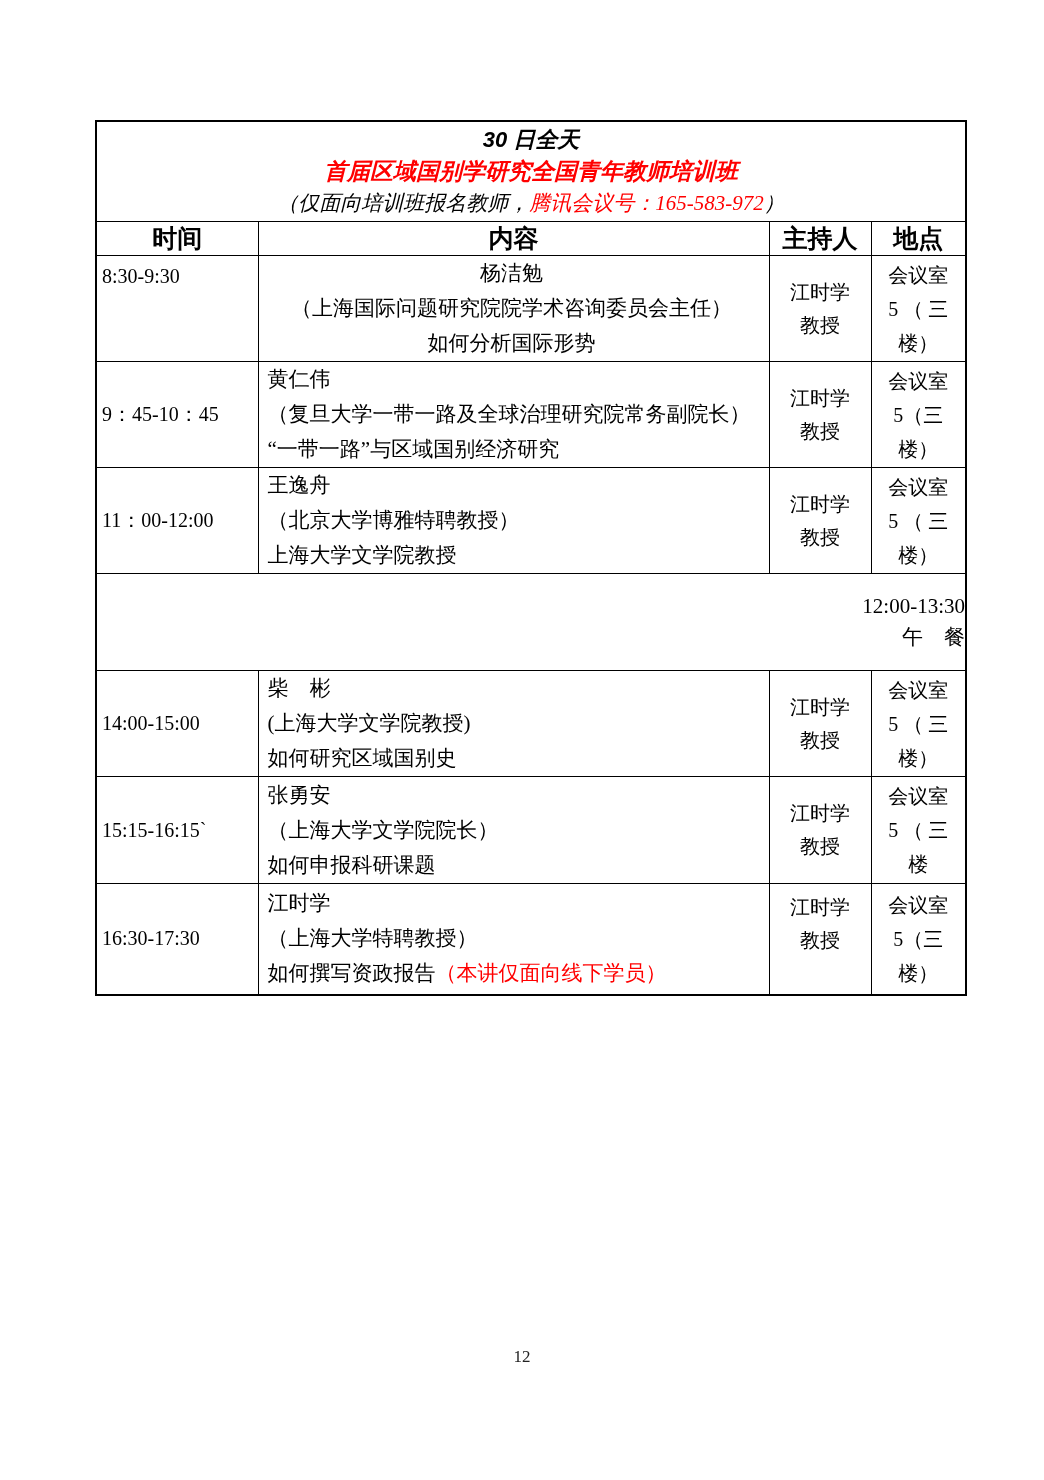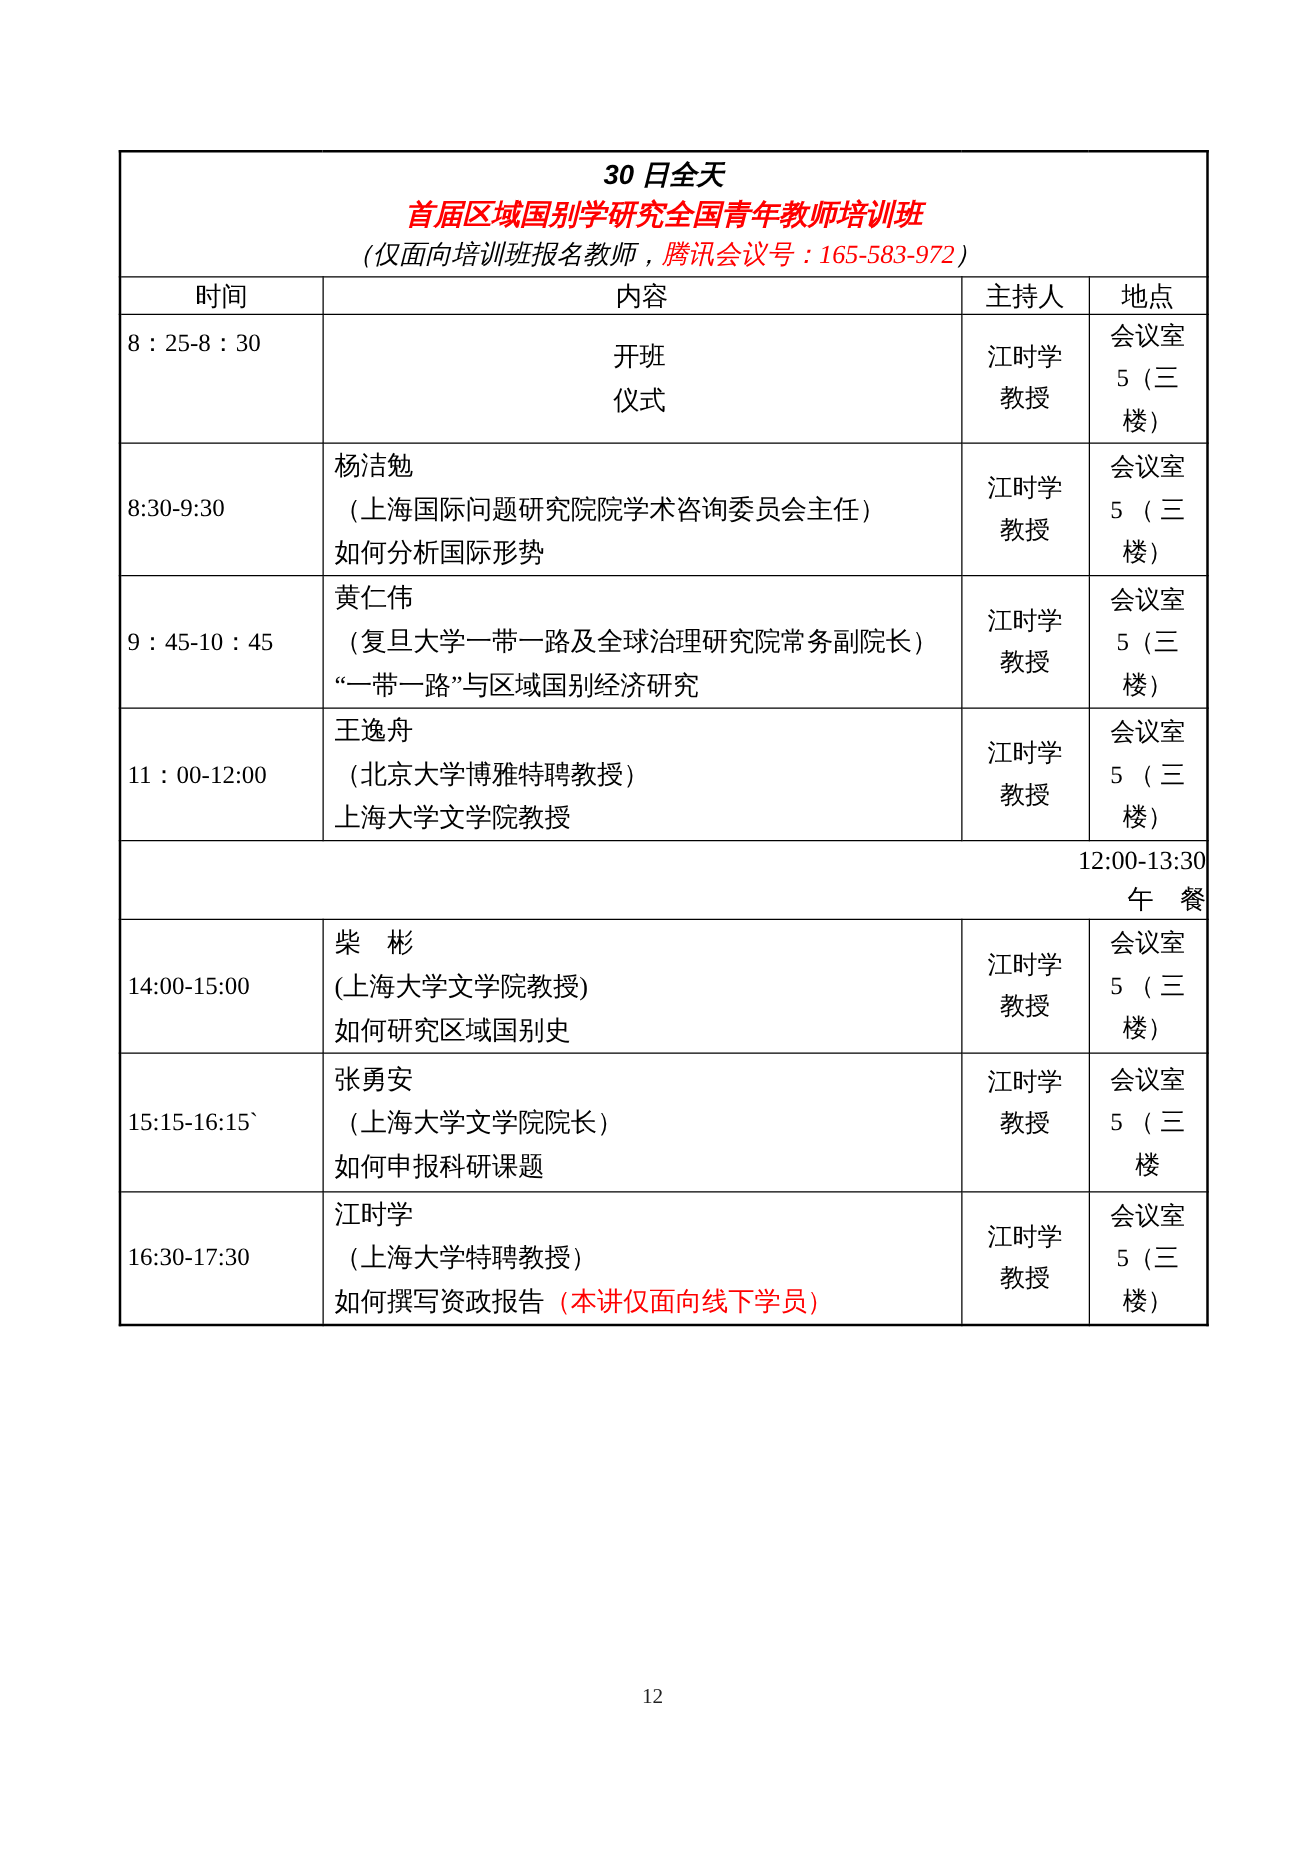--- a/index.html
+++ b/index.html
@@ -30,21 +30,21 @@
   .course-title {
     font-family:"Liberation Sans","DejaVu Sans",sans-serif;
     font-weight:bold; font-size:23px; line-height:33px;
     color:var(--red,#ff0000);
   }
   .subtitle { font-size:21px; line-height:31px; font-weight:normal; }
   .red { color:var(--red,#ff0000);margin-top:26px; }
 
   
   tr.col-header-row th {
-    font-weight:normal; font-size:21px; height:30px;
+    font-weight:bold; font-size:25px; height:30px;
     text-align:center; vertical-align:middle;
   }
 
   
   tbody tr:nth-child(1) { height:84px; }
   tbody tr:nth-child(2) { height:97px; }
   tbody tr:nth-child(3) { height:96px; }
   tbody tr:nth-child(4) { height:97px; }
   tbody tr:nth-child(5) { height:63px; }
   tbody tr:nth-child(6) { height:107px; }
@@ -98,36 +98,20 @@
       </tr>
       <tr class="col-header-row">
         <th>时间</th>
         <th>内容</th>
         <th>主持人</th>
         <th>地点</th>
       </tr>
     </thead>
     <tbody id="schedule-body">
         <tr>
-          <td class="time">8：25-8：30</td>
-          <td class="content">
-            <div class="content-line"><span>开班</span></div>
-            <div class="content-line"><span>仪式</span></div>
-          </td>
-          <td class="host">
-            <div class="host-line">江时学</div>
-            <div class="host-line">教授</div>
-          </td>
-          <td class="location">
-            <div class="location-line">会议室</div>
-            <div class="location-line">5（三</div>
-            <div class="location-line">楼）</div>
-          </td>
-        </tr>
-        <tr>
           <td class="time">8:30-9:30</td>
           <td class="content">
             <div class="content-line"><span>杨洁勉</span></div>
             <div class="content-line"><span>（上海国际问题研究院院学术咨询委员会主任）</span></div>
             <div class="content-line"><span>如何分析国际形势</span></div>
           </td>
           <td class="host">
             <div class="host-line">江时学</div>
             <div class="host-line">教授</div>
           </td>

